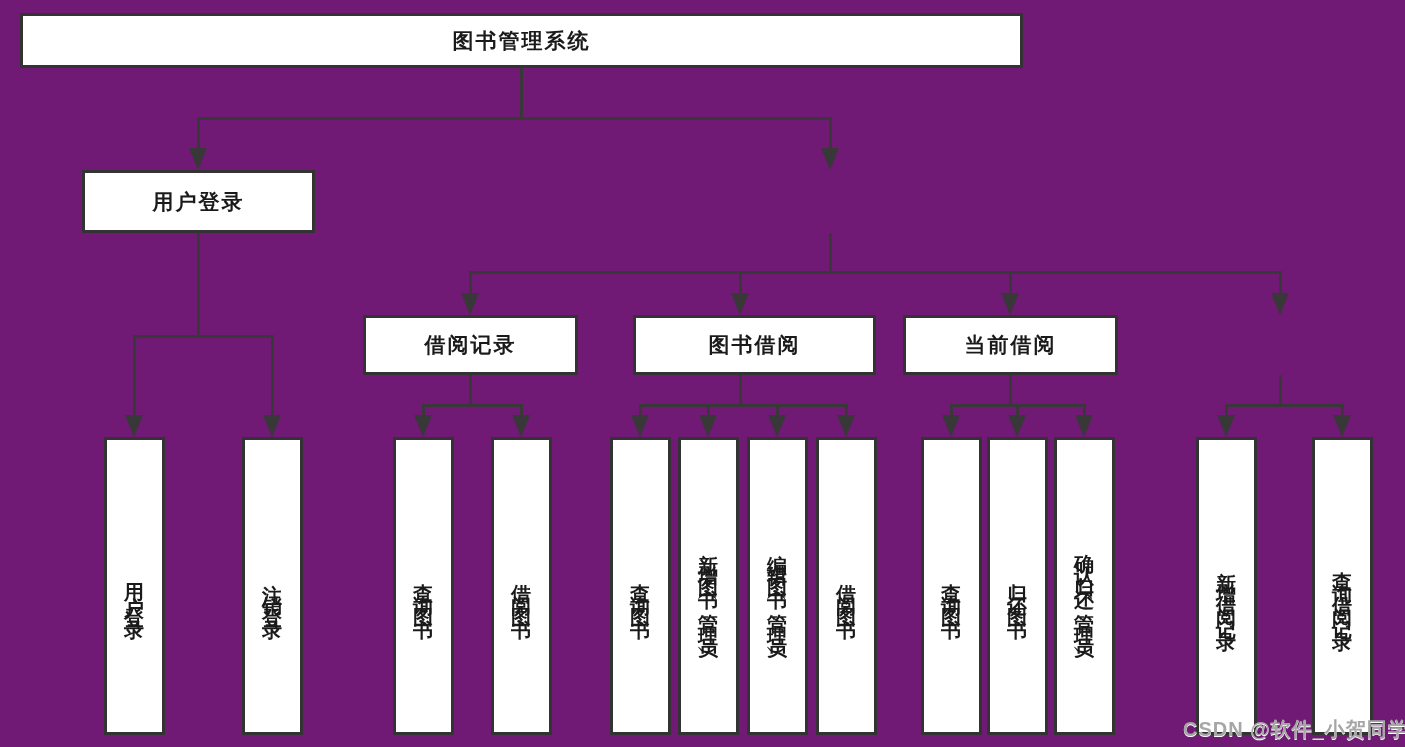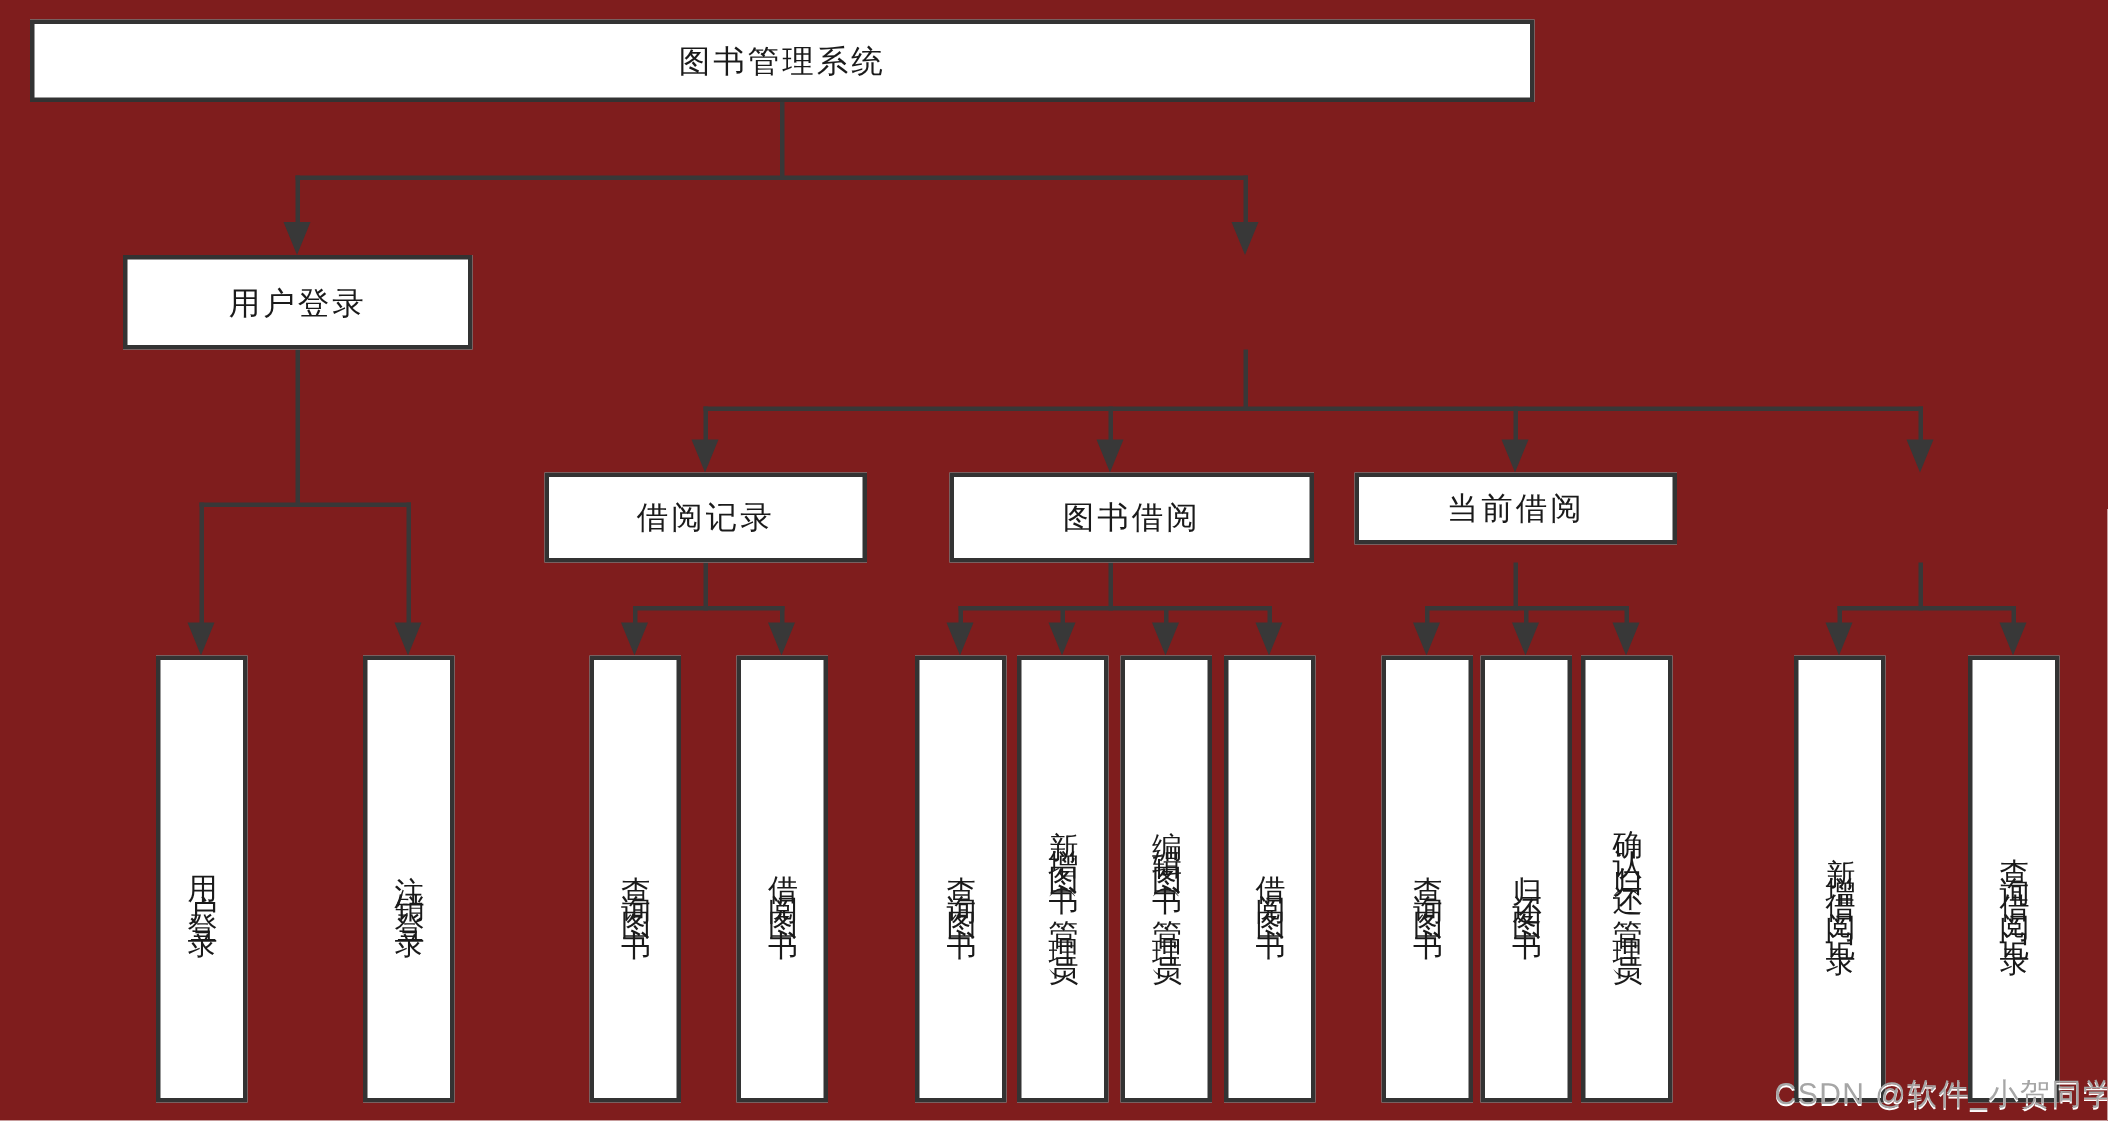--- a/index.html
+++ b/index.html
@@ -1,18 +1,18 @@
 <!DOCTYPE html>
 <html><head>
 <meta charset="utf-8">
 <style>
   html,body{margin:0;padding:0;background:#fff;}
   .stage{
-    position:relative;width:1405px;height:747px;background:#7f1d1d;
-    font-family:"Liberation Sans",sans-serif;overflow:hidden;color:#1a1a1a;
+    position:relative;width:1405px;height:747px;background:#701a75;
+    font-family:"Liberation Sans",sans-serif;overflow:hidden;color:#1a1a1a;font-weight:bold;
   }
   .node{
     position:absolute;background:#ffffff;border:3px solid #333333;box-sizing:border-box;
     display:flex;align-items:center;justify-content:center;text-align:center;
   }
   .hnode{font-size:21px;letter-spacing:2px;}
   .leaf{
     writing-mode:vertical-rl;text-orientation:mixed;
     font-size:20px;letter-spacing:12px;line-height:1;
     padding-top:12px;
@@ -98,21 +98,21 @@
 
   <div class="node hnode" style="left:20px;top:13px;width:1003px;height:55px">图书管理系统</div>
 
   <div class="node hnode" style="left:82px;top:170px;width:233px;height:63px">用户登录</div>
 
 
   <div class="node hnode" style="left:363px;top:315px;width:215px;height:60px">借阅记录</div>
 
   <div class="node hnode" style="left:633px;top:315px;width:243px;height:60px">图书借阅</div>
 
-  <div class="node hnode" style="left:903px;top:315px;width:215px;height:48px">当前借阅</div>
+  <div class="node hnode" style="left:903px;top:315px;width:215px;height:60px">当前借阅</div>
 
 
   <div class="node leaf" style="left:104px;top:437px;width:61px;height:298px">用户登录</div>
   <div class="node leaf" style="left:242px;top:437px;width:61px;height:298px">注销登录</div>
 
   <div class="node leaf" style="left:393px;top:437px;width:61px;height:298px">查询图书</div>
   <div class="node leaf" style="left:491px;top:437px;width:61px;height:298px">借阅图书</div>
 
   <div class="node leaf" style="left:610px;top:437px;width:61px;height:298px">查询图书</div>
   <div class="node leaf" style="left:678px;top:437px;width:61px;height:298px">新增图书（管理员）</div>

